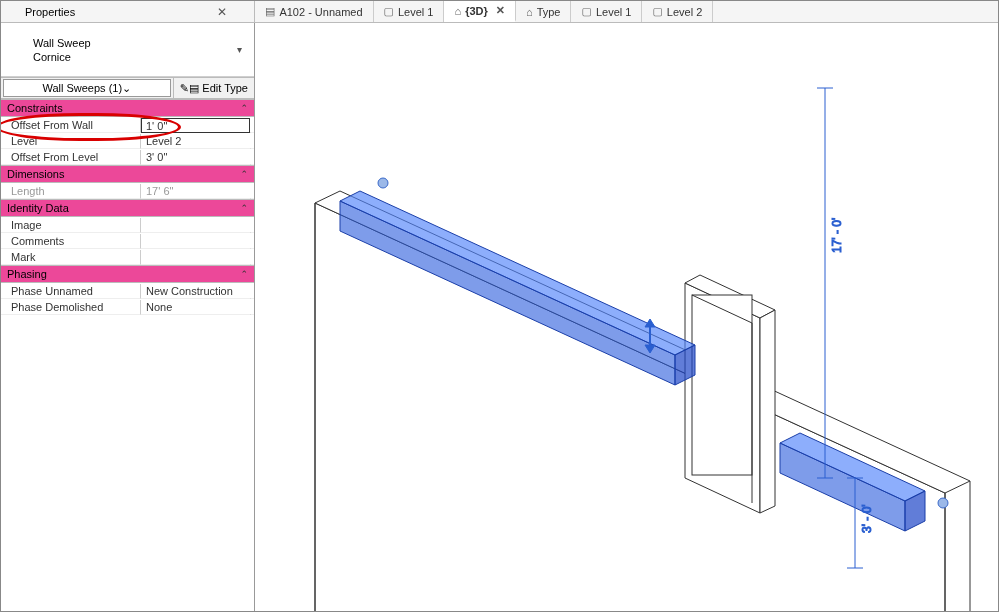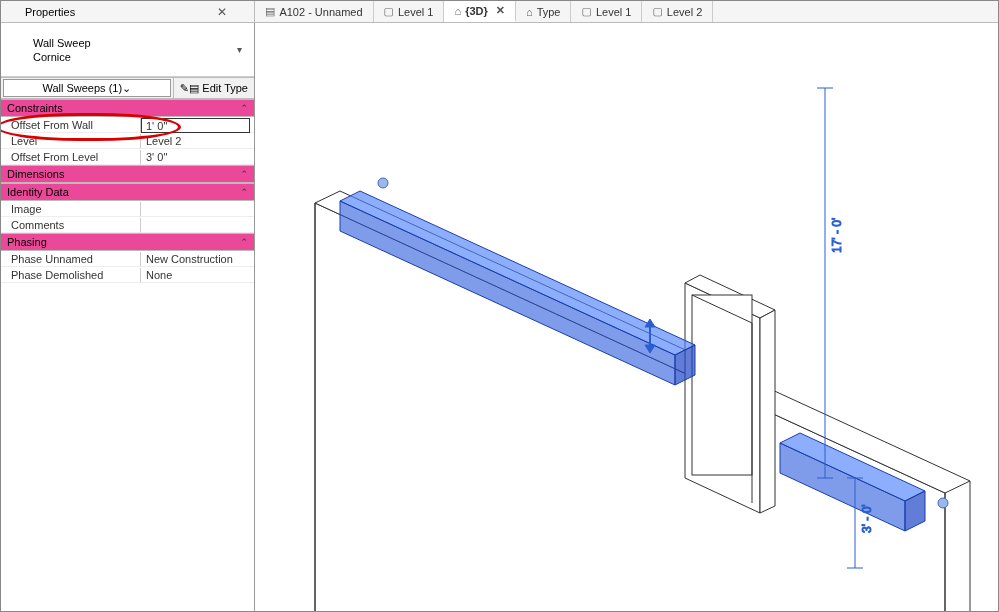--- a/index.html
+++ b/index.html
@@ -112,32 +112,42 @@
       <div class="prop-row">
         <div class="k">Offset From Level</div>
         <div class="v">3'   0"</div>
         <div class="sep"></div>
       </div>
 
       <div class="group-hdr">
         <span>Dimensions</span>
         <span class="chev">⌃</span>
       </div>
+      <div class="prop-row disabled">
+        <div class="k">Length</div>
+        <div class="v">17'   6"</div>
+        <div class="sep"></div>
+      </div>
 
       <div class="group-hdr">
         <span>Identity Data</span>
         <span class="chev">⌃</span>
       </div>
       <div class="prop-row">
         <div class="k">Image</div>
         <div class="v"></div>
         <div class="sep"></div>
       </div>
       <div class="prop-row">
         <div class="k">Comments</div>
+        <div class="v"></div>
+        <div class="sep"></div>
+      </div>
+      <div class="prop-row">
+        <div class="k">Mark</div>
         <div class="v"></div>
         <div class="sep"></div>
       </div>
 
       <div class="group-hdr">
         <span>Phasing</span>
         <span class="chev">⌃</span>
       </div>
       <div class="prop-row">
         <div class="k">Phase Unnamed</div>

